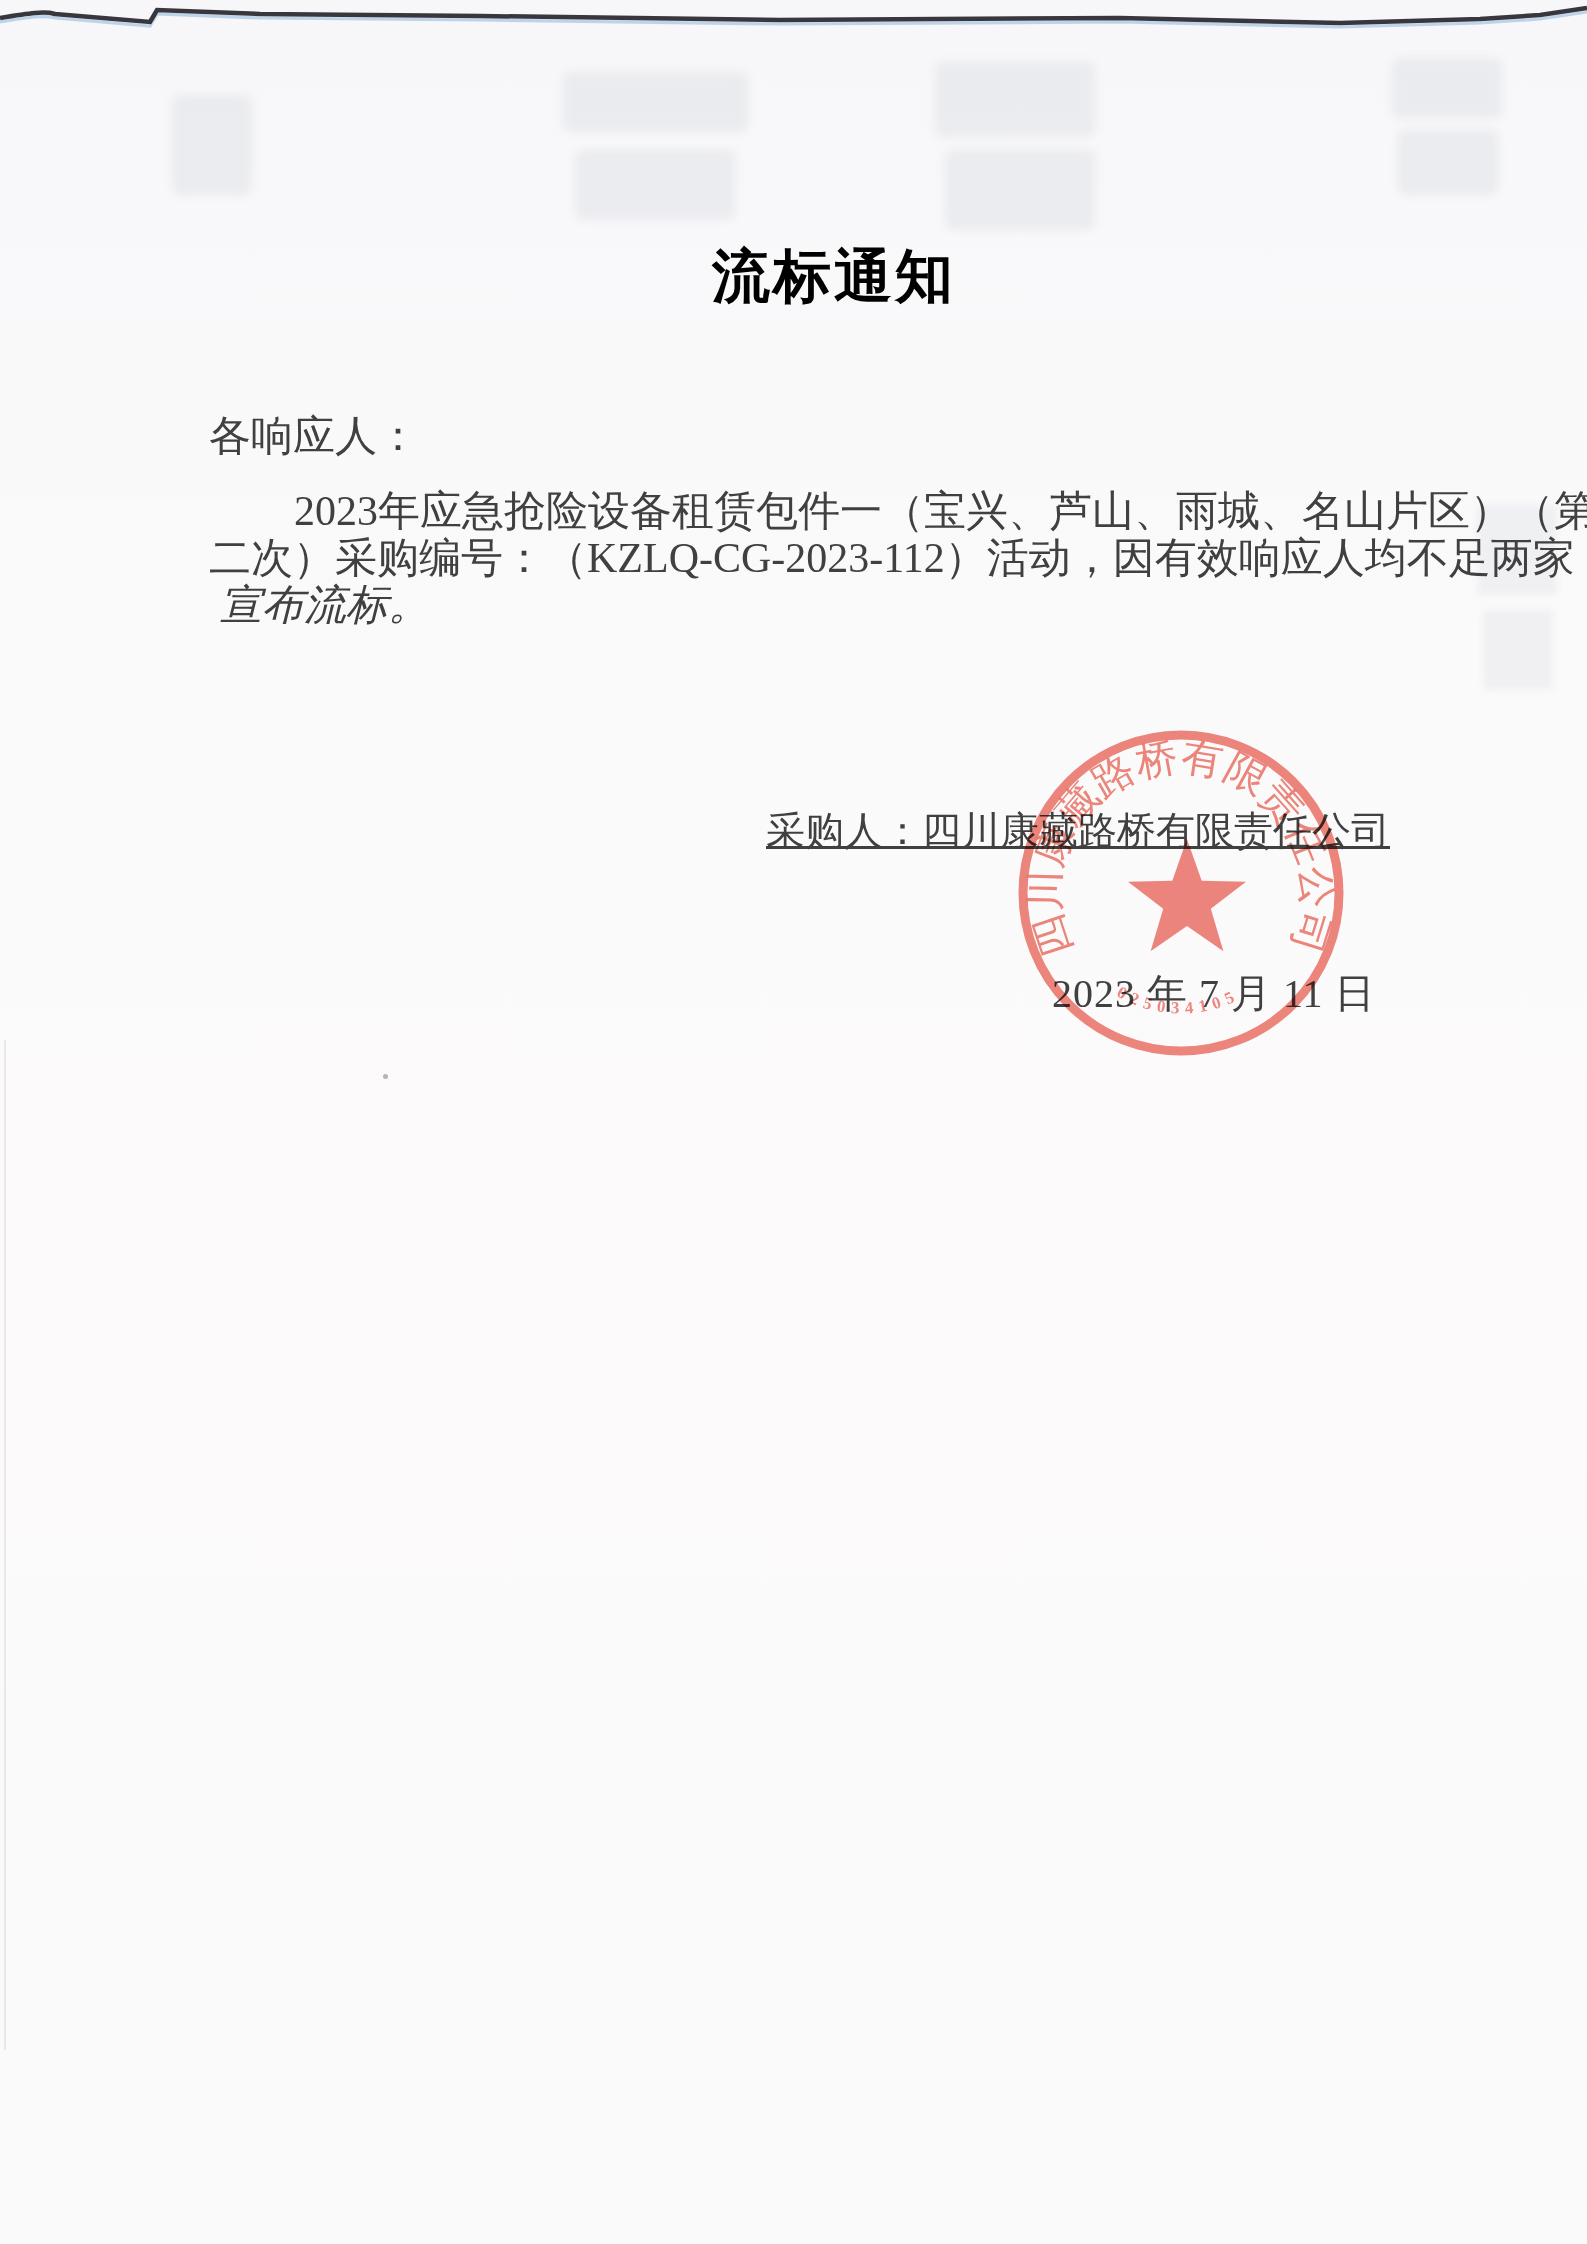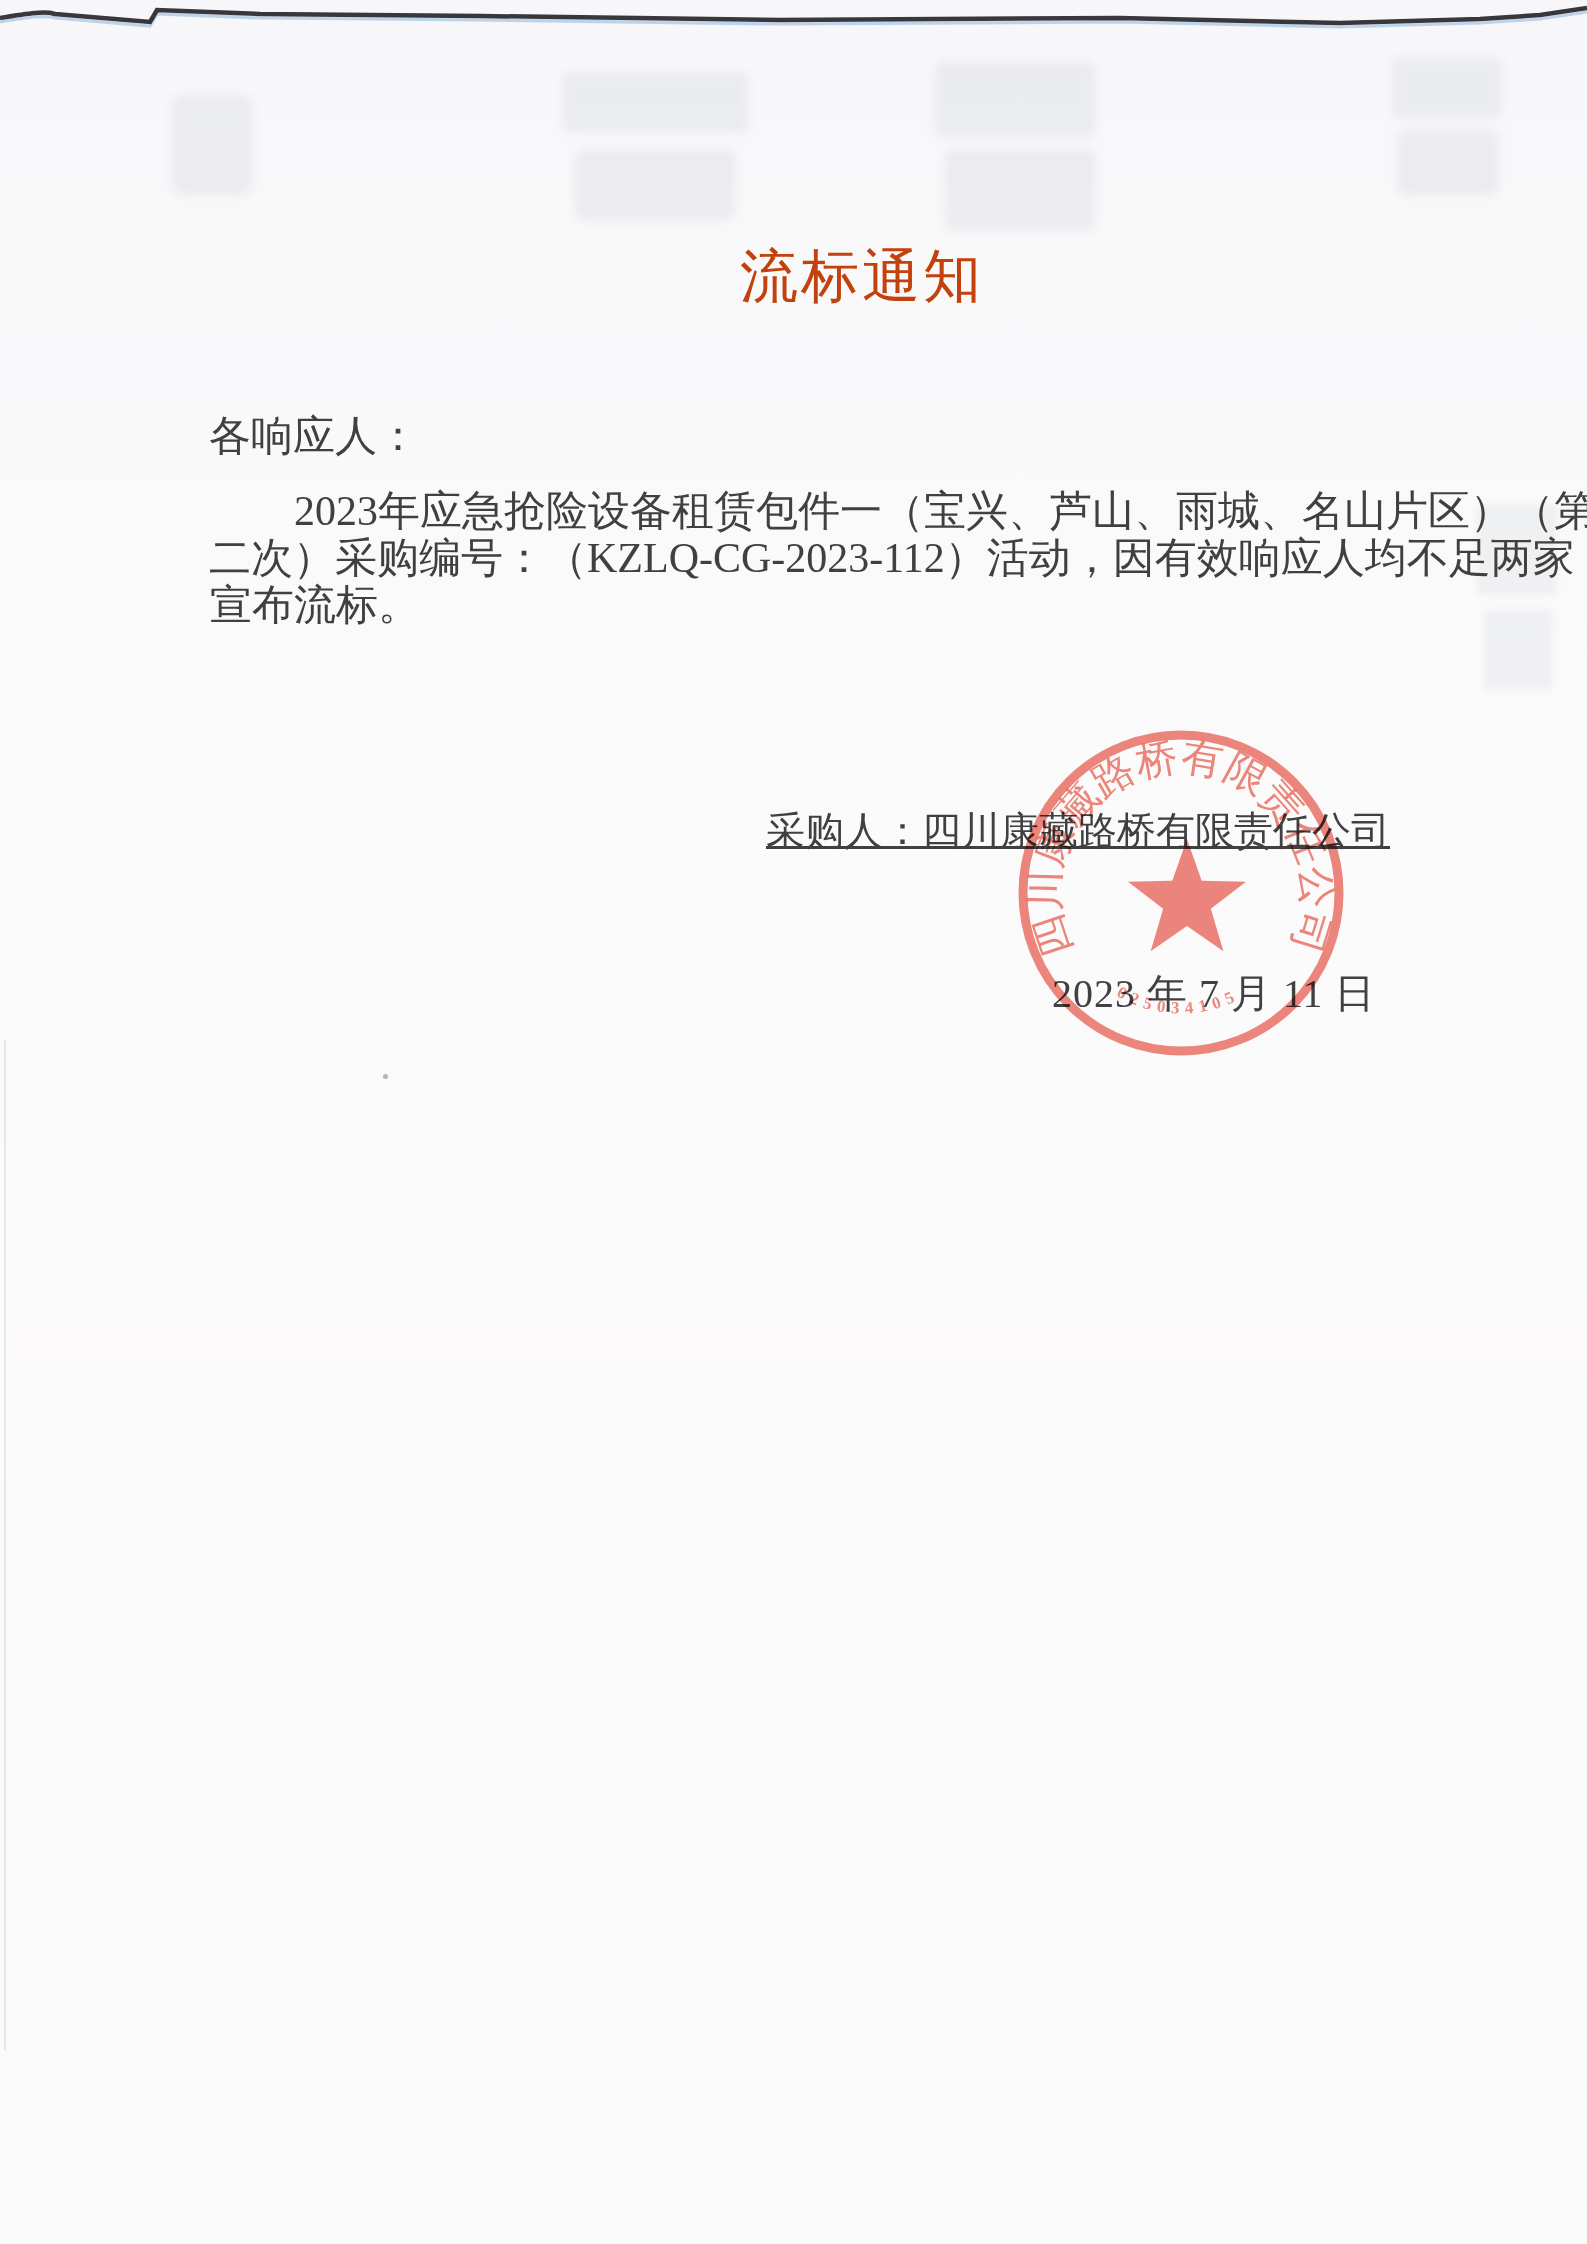--- a/index.html
+++ b/index.html
@@ -12,28 +12,28 @@
   .abs{position:absolute;}
   
   #scan-edge{left:0;top:0;width:1587px;height:40px;z-index:4;}
   
   .bleed{position:absolute;background:rgba(198,202,212,0.26);filter:blur(5px);border-radius:8px;z-index:1;}
   .bleed-right{position:absolute;background:rgba(214,217,224,0.30);filter:blur(3px);border-radius:4px;z-index:1;}
   .left-edge-line{position:absolute;left:4px;top:1040px;width:2px;height:1010px;background:rgba(185,188,198,0.30);z-index:1;}
   .speck{position:absolute;left:383px;top:1074px;width:5px;height:5px;border-radius:50%;background:rgba(120,122,130,0.55);z-index:1;}
   
   .doc-title{
-    left:740px;top:238px;font-size:58px;font-weight:400;letter-spacing:3px;
-    color:#c2410c;white-space:nowrap;z-index:2;
+    left:712px;top:238px;font-size:58px;font-weight:700;letter-spacing:3px;
+    color:#000000;white-space:nowrap;z-index:2;
   }
   .doc-line{font-size:42px;white-space:nowrap;z-index:2;color:#404040;}
   .salutation{left:209px;top:408px;}
   .body-l1{left:250px;top:483px;margin-left:44px;}
   .body-l2{left:209px;top:530px;}
-  .body-l3{left:210px;top:577px;}
+  .body-l3{left:220px;top:577px;font-style:italic;}
   .purchaser{left:766px;top:804px;font-size:39px;z-index:2;text-decoration:underline;}
   .dateline{left:1052px;top:966px;font-size:40px;letter-spacing:1px;z-index:2;}
   
   #seal{left:991px;top:703px;width:380px;height:380px;z-index:3;mix-blend-mode:multiply;opacity:0.88;}
   #seal text{font-family:"Liberation Serif","DejaVu Serif",serif;}
 </style>
 </head>
 <body>
 
 <svg id="scan-edge" class="abs" viewBox="0 0 1587 40" preserveAspectRatio="none">

